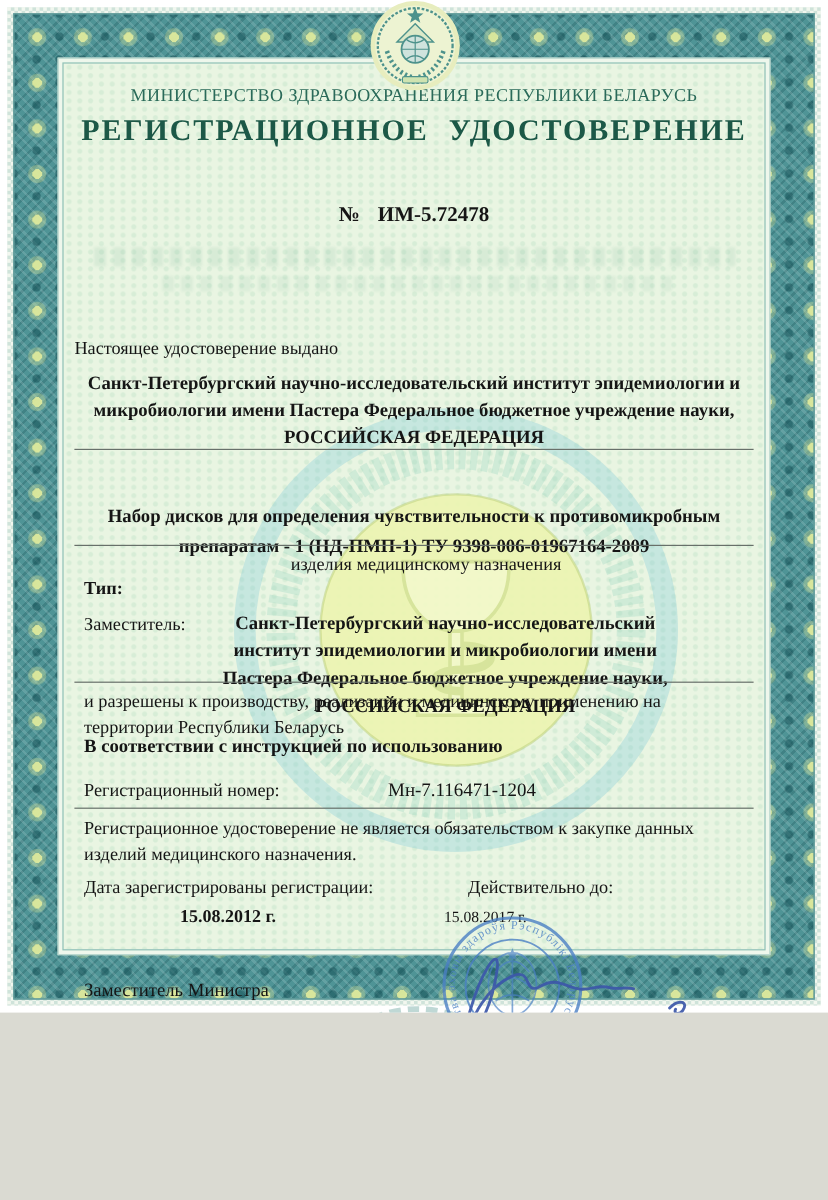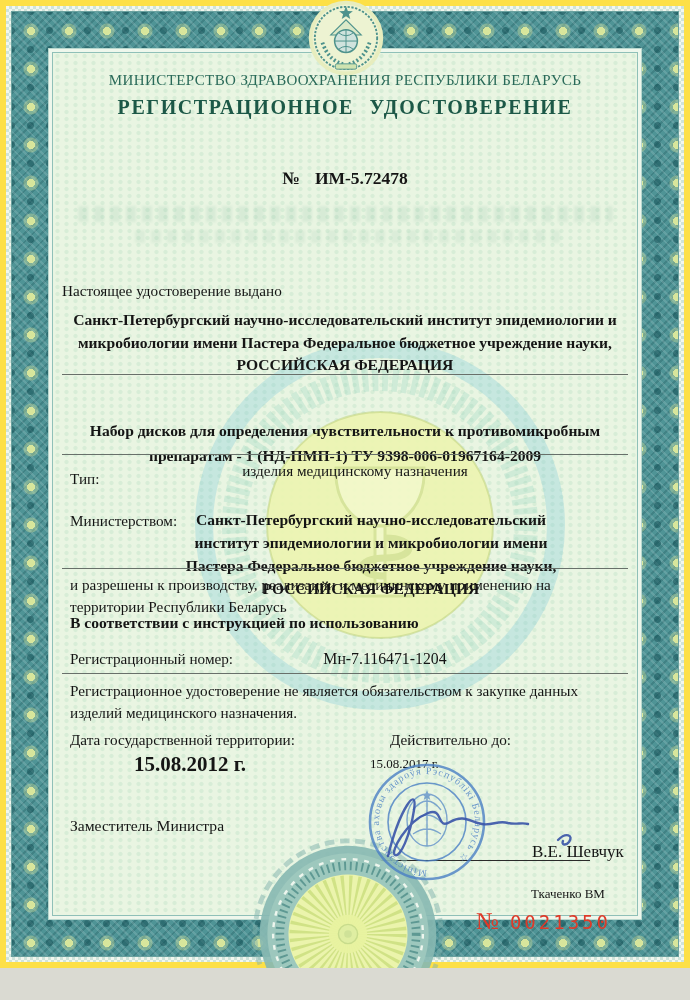--- a/index.html
+++ b/index.html
@@ -1,18 +1,18 @@
 <!DOCTYPE html>
 <html><head>
 <meta charset="utf-8">
 <style>
   html,body{margin:0;padding:0;background:#dadad2;}
   .page{
-    position:relative;width:690px;height:968px;margin:0 auto;
-    background:#fde047;overflow:hidden;
+    position:relative;width:690px;height:844px;margin:0 auto;
+    background:#ffffff;overflow:hidden;
     font-family:"Liberation Serif","DejaVu Serif",serif;color:#151515;
   }
   
   .b1{position:absolute;inset:6px;padding:5px;box-sizing:border-box;
     background:conic-gradient(#cfe3da 25%,#f2f7ef 0 50%,#cfe3da 0 75%,#f2f7ef 0) 0 0/6px 6px;}
   .b2{width:100%;height:100%;box-sizing:border-box;padding:36px;
     background-color:#4f9496;
     background-image:
       radial-gradient(circle, rgba(225,236,158,.95) 0 4px, rgba(225,236,158,.35) 4px 7px, transparent 8px),
       radial-gradient(circle, rgba(18,78,84,.55) 0 3px, transparent 4px),
@@ -23,21 +23,21 @@
     border:1px solid #6aa19f;}
   .b3{width:100%;height:100%;box-sizing:border-box;padding:3px;
     background:#eef7ec;border:1px solid #b9d8cf;}
   .content{width:100%;height:100%;box-sizing:border-box;border:1px solid #8fc0b8;
     background-color:#e9f5e2;
     background-image:radial-gradient(circle at 4.5px 3px, rgba(126,196,158,.17) 1.6px, transparent 2.6px);
     background-size:9px 7px;}
   
   .txt{position:absolute;z-index:2;}
   .ministry{left:0;right:0;top:72px;text-align:center;font-size:15px;letter-spacing:.4px;color:#2a6a59;}
-  .title{left:0;right:0;top:96px;text-align:center;font-size:20px;font-weight:700;
+  .title{left:0;right:0;top:96px;text-align:center;font-size:25px;font-weight:700;
     letter-spacing:1.6px;word-spacing:9px;color:#1c5847;}
   .numrow{left:0;right:0;top:168px;display:flex;justify-content:center;gap:15px;
     font-size:17.5px;font-weight:700;}
   .body{font-size:15.2px;line-height:22px;}
   .boldblock{font-weight:700;font-size:15.6px;text-align:center;}
   .rule{position:absolute;z-index:2;left:62px;right:62px;border-top:1px solid #68706a;height:0;}
   .red{color:#de3a29;}
   
   .deco{position:absolute;pointer-events:none;}
   .ghost{background:repeating-linear-gradient(90deg, rgba(118,178,148,.38) 0 10px, transparent 10px 16px);
@@ -85,42 +85,42 @@
 
   <div class="txt boldblock" style="left:66px;right:66px;top:309px;line-height:22.5px;">Санкт-Петербургский научно-исследовательский институт эпидемиологии и микробиологии имени Пастера Федеральное бюджетное учреждение науки, РОССИЙСКАЯ ФЕДЕРАЦИЯ</div>
 
   <div class="rule" style="top:374px;"></div>
 
 
   <div class="txt boldblock" style="left:70px;right:70px;top:418px;line-height:25px;">Набор дисков для определения чувствительности к противомикробным препаратам - 1 (НД-ПМП-1) ТУ 9398-006-01967164-2009</div>
 
   <div class="rule" style="top:454px;"></div>
 
-  <div class="txt body" style="left:70px;top:468px;">Тип:</div>
+  <div class="txt body" style="left:70px;top:480px;font-weight:bold;">Тип:</div>
   <div class="txt body" style="left:150px;right:130px;top:460px;text-align:center;">изделия медицинскому назначения</div>
 
-  <div class="txt body" style="left:70px;top:510px;">Министерством:</div>
+  <div class="txt body" style="left:70px;top:510px;">Заместитель:</div>
   <div class="txt boldblock" style="left:180px;right:128px;top:508px;line-height:23px;">Санкт-Петербургский научно-исследовательский институт эпидемиологии и микробиологии имени Пастера Федеральное бюджетное учреждение науки, РОССИЙСКАЯ ФЕДЕРАЦИЯ</div>
 
   <div class="rule" style="top:568px;"></div>
 
   <div class="txt body" style="left:70px;top:574px;width:552px;">и разрешены к производству, реализации и медицинскому применению на территории Республики Беларусь</div>
 
   <div class="txt body" style="left:70px;top:612px;font-weight:700;font-size:15.6px;">В соответствии с инструкцией по использованию</div>
 
   <div class="txt body" style="left:70px;top:648px;">Регистрационный номер:</div>
   <div class="txt body" style="left:190px;right:110px;top:648px;text-align:center;font-weight:400;font-size:15.8px;">Мн-7.116471-1204</div>
 
   <div class="rule" style="top:673px;"></div>
 
   <div class="txt body" style="left:70px;top:680px;width:552px;">Регистрационное удостоверение не является  обязательством к закупке данных изделий медицинского назначения.</div>
 
-  <div class="txt body" style="left:70px;top:729px;">Дата государственной территории:</div>
+  <div class="txt body" style="left:70px;top:729px;">Дата зарегистрированы регистрации:</div>
   <div class="txt body" style="left:390px;top:729px;">Действительно до:</div>
-  <div class="txt body" style="left:70px;width:240px;top:753px;text-align:center;font-weight:700;font-size:21px;">15.08.2012 г.</div>
+  <div class="txt body" style="left:70px;width:240px;top:753px;text-align:center;font-weight:700;font-size:15px;">15.08.2012 г.</div>
   <div class="txt body" style="left:370px;width:125px;top:753px;font-weight:400;font-size:13px;">15.08.2017 г.</div>
 
   <div class="txt body" style="left:70px;top:815px;font-size:15.6px;">Заместитель Министра</div>
 
   <div class="sigline"></div>
   <div class="txt" style="left:532px;top:842px;font-size:17px;">В.Е. Шевчук</div>
 
   <div class="txt" style="left:531px;top:886px;font-size:13px;">Ткаченко ВМ</div>
 
   <div class="txt red" style="left:476px;top:908px;display:flex;align-items:baseline;gap:11px;">

